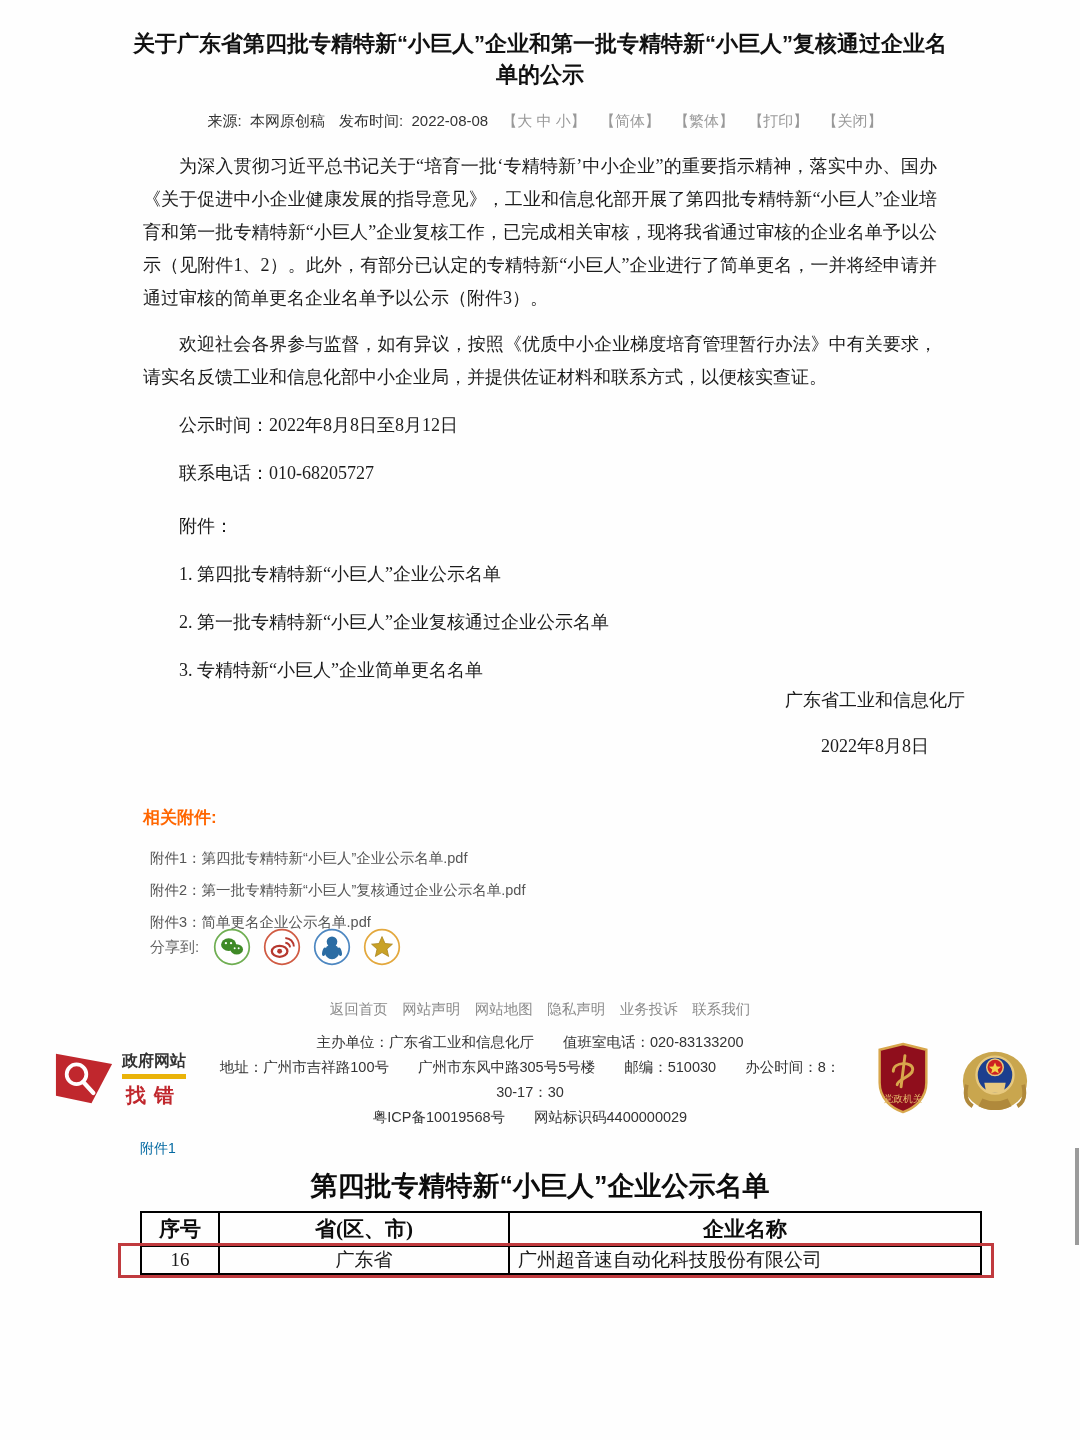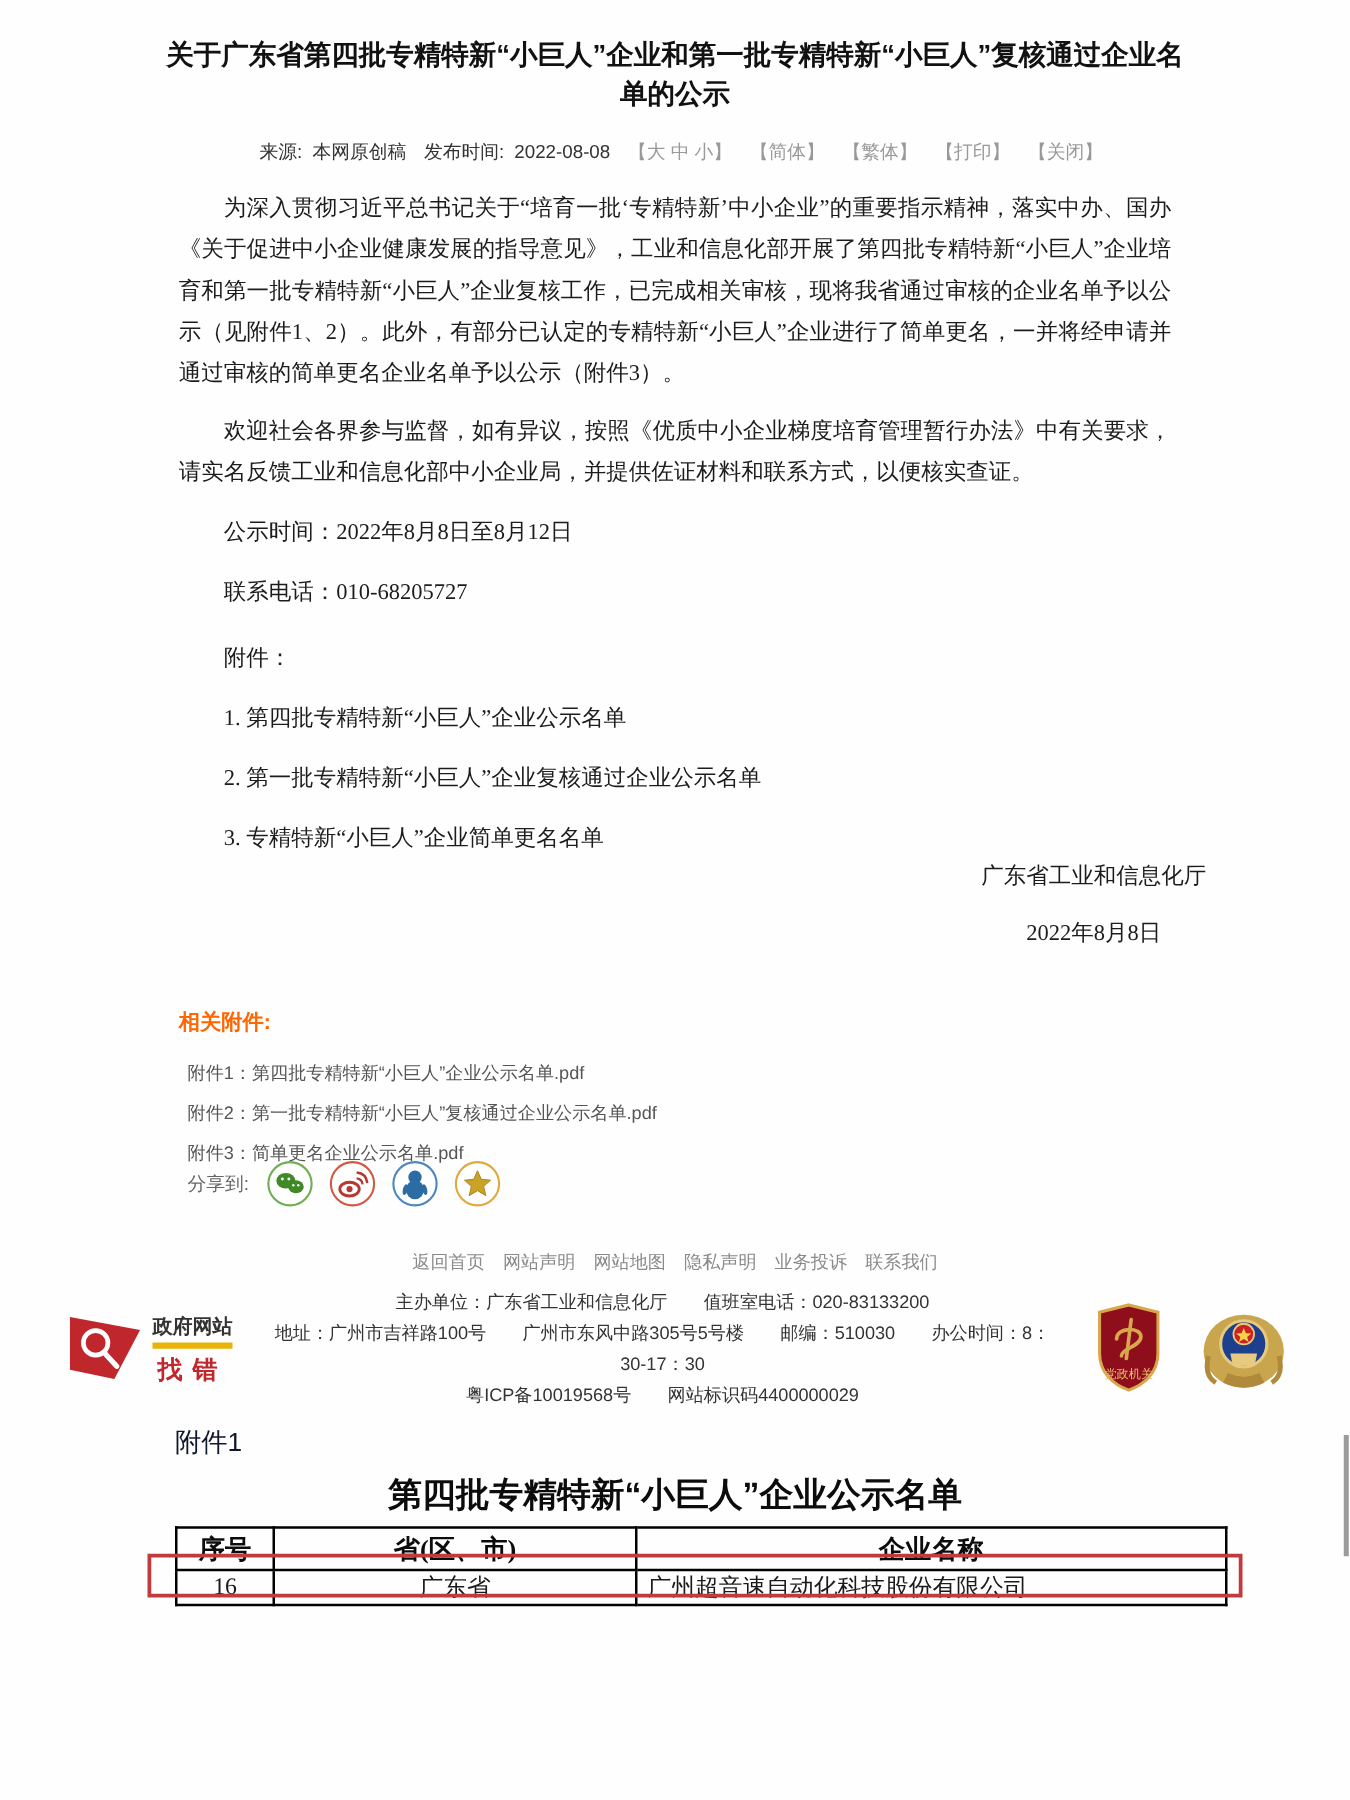--- a/index.html
+++ b/index.html
@@ -58,21 +58,21 @@
   }
   .find-error { display:flex; align-items:center; width:158px; cursor:pointer; }
   .fe-text { margin-left:6px; }
   .fe-line1 { font-size:16px; font-weight:700; color:#333; border-bottom:5px solid #eab308; padding-bottom:2px; }
   .fe-line2 { font-size:20px; font-weight:700; color:#C0272D; letter-spacing:8px; margin-top:3px; text-align:center; }
   .footer-center { flex:1; text-align:center; font-size:14.5px; color:#333; line-height:25px; }
   .footer-badges { display:flex; align-items:center; width:178px; justify-content:center; }
   .badge { margin-left:28px; cursor:pointer; }
   
   .preview { position:absolute; top:1140px; left:0; right:0; }
-  .preview-label { margin-left:140px; font-size:21px; color:#0f172a; }
+  .preview-label { margin-left:140px; font-size:14px; color:#0369a1; }
   .table-title {
     margin-top:10px; text-align:center; font-size:27px; font-weight:700; color:#0c0c0c;
   }
   table.roster {
     margin:7px 0 0 140px; width:842px; border-collapse:collapse;
     font-family:"Liberation Serif","DejaVu Serif",serif;
   }
   table.roster th, table.roster td { border:2px solid #000; }
   table.roster th { height:34px; font-size:21px; font-weight:700; color:#0c0c0c; text-align:center; }
   table.roster td { height:27px; font-size:19px; color:#1a1a1a; text-align:center; }

